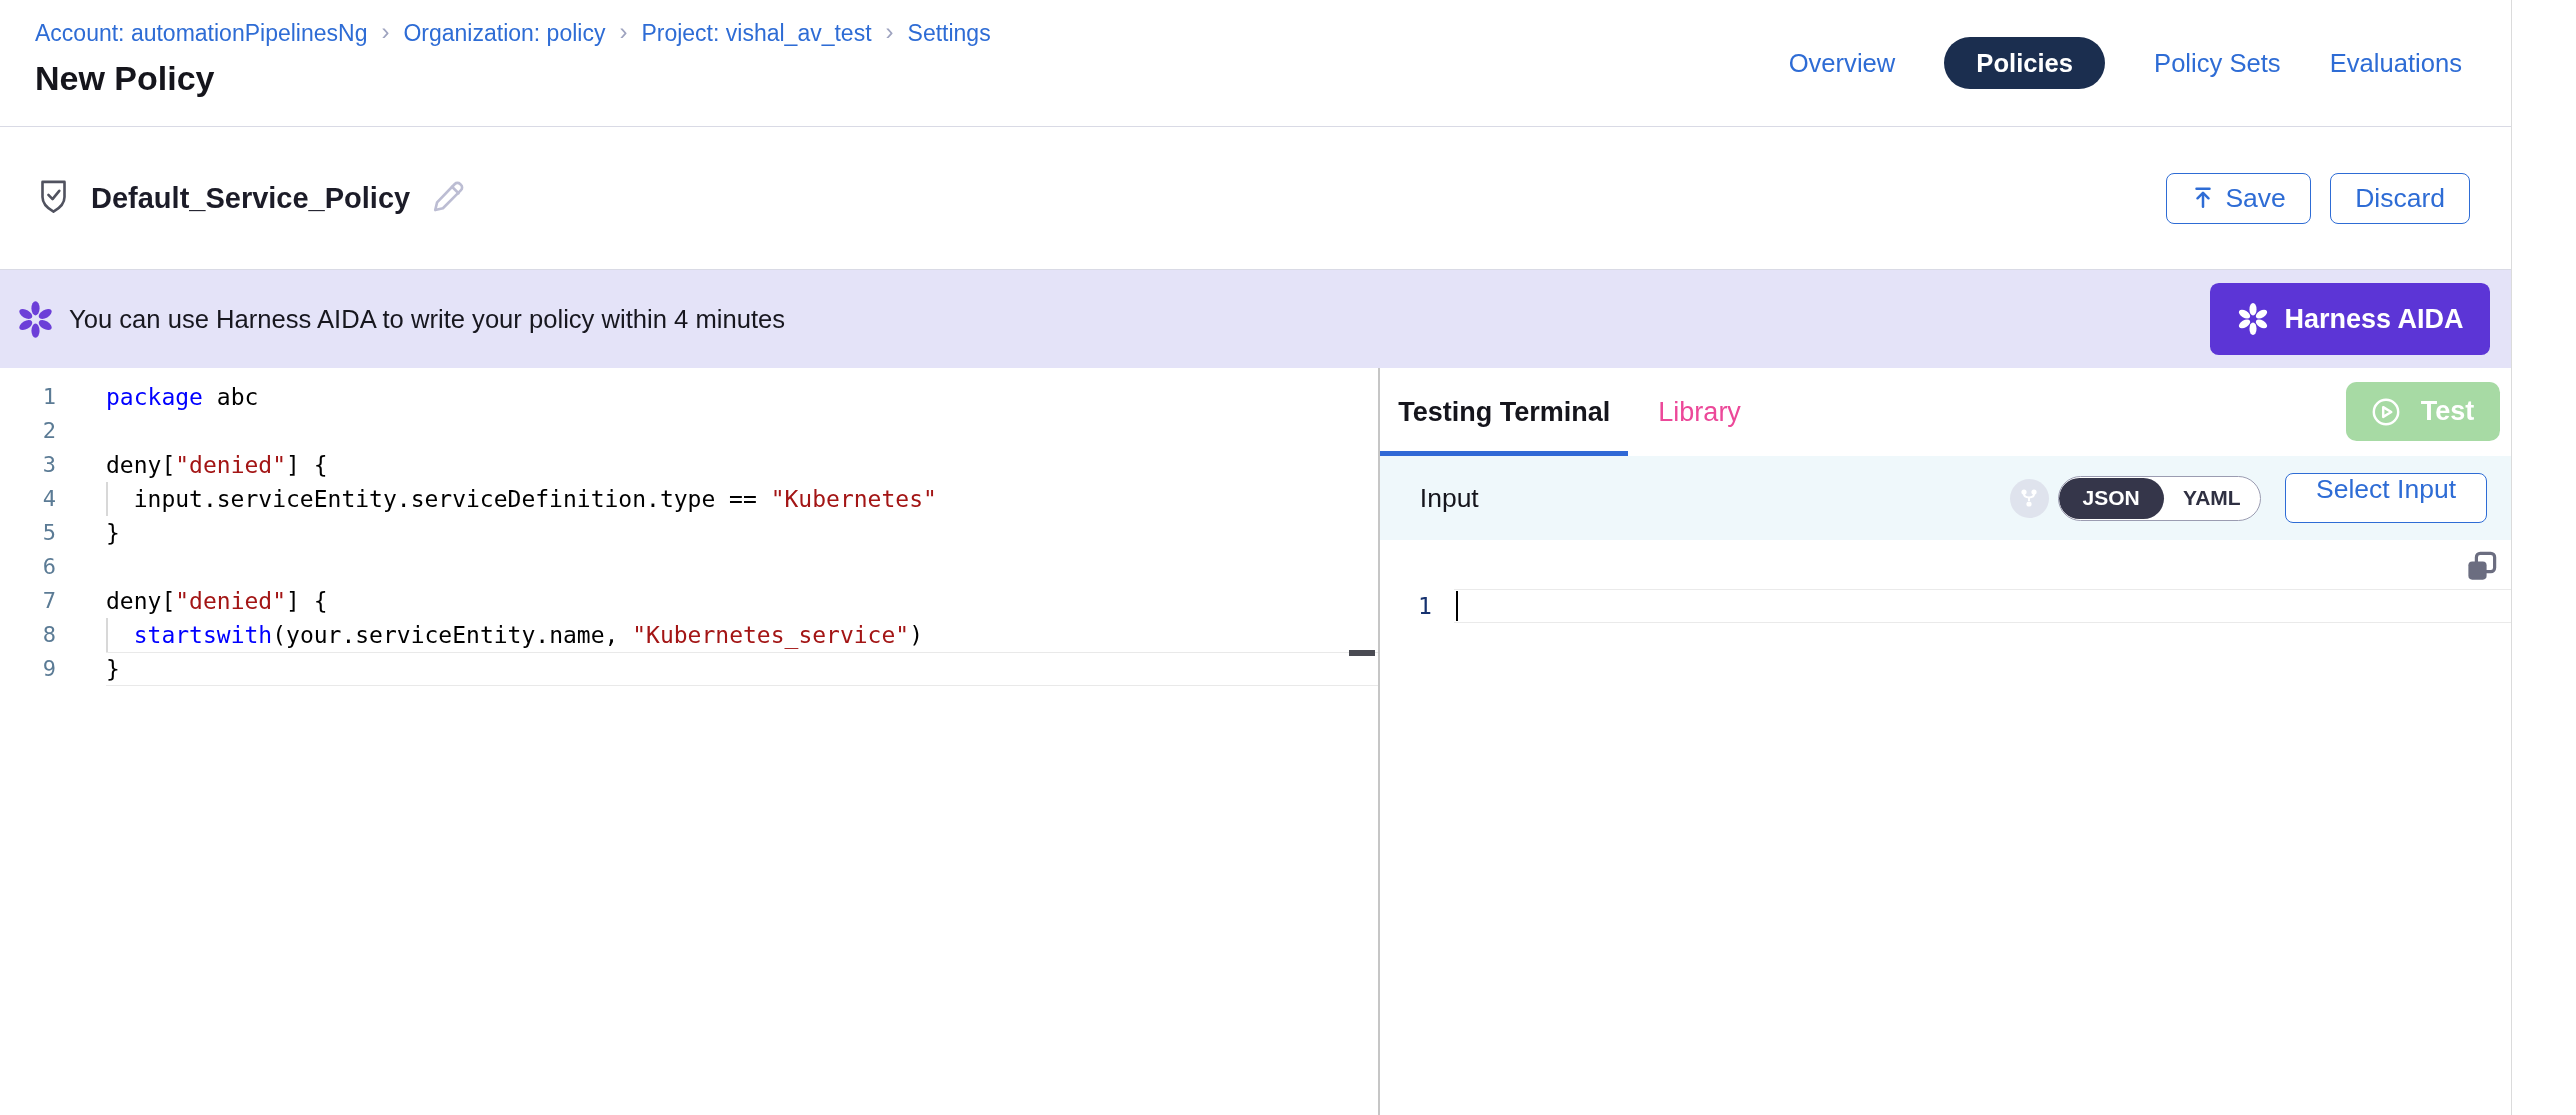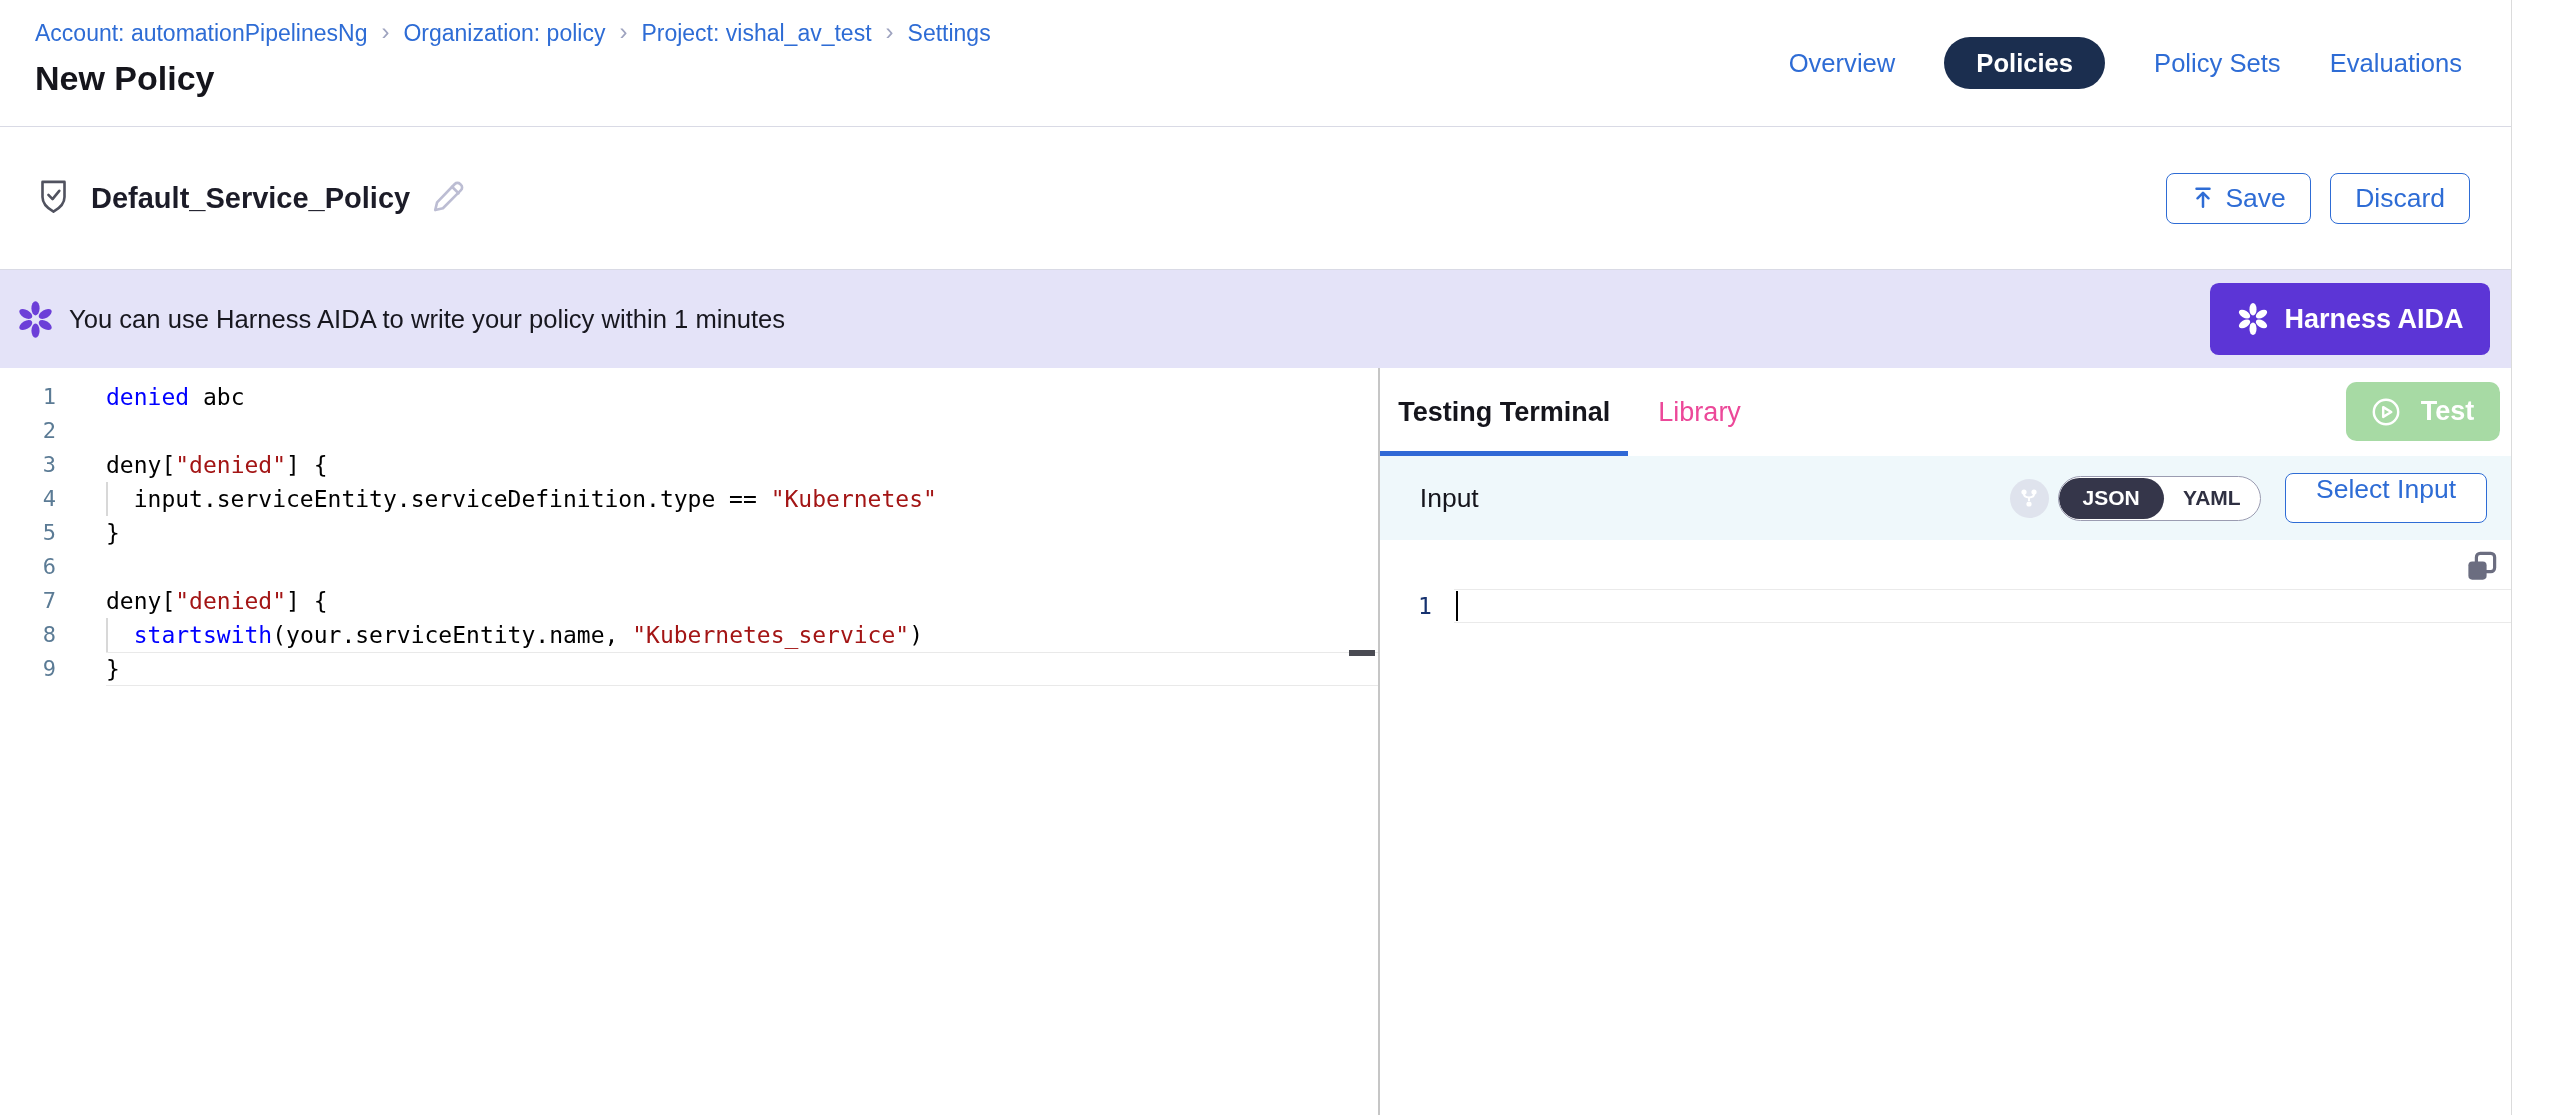--- a/index.html
+++ b/index.html
@@ -153,21 +153,21 @@
           </g>
         <g transform="rotate(240 12 12)">
             <ellipse cx="12" cy="5.1" rx="2.5" ry="4.4"></ellipse>
           </g>
         <g transform="rotate(300 12 12)">
             <ellipse cx="12" cy="5.1" rx="2.5" ry="4.4"></ellipse>
           </g>
         <circle cx="12" cy="12" r="2.2" fill="#E4E3F8"></circle>
       </svg>
     </span>
-    <span class="aida-msg">You can use Harness AIDA to write your policy within 1 minutes</span>
+    <span class="aida-msg">You can use Harness AIDA to write your policy within 4 minutes</span>
     <button class="aida-btn">
       <span style="display:flex;">
         <svg width="34" height="34" viewBox="0 0 24 24" fill="#FFFFFF">
           <g>
               <ellipse cx="12" cy="5.1" rx="2.5" ry="4.4"></ellipse>
             </g>
           <g transform="rotate(60 12 12)">
               <ellipse cx="12" cy="5.1" rx="2.5" ry="4.4"></ellipse>
             </g>
           <g transform="rotate(120 12 12)">
@@ -188,21 +188,21 @@
       <span>Harness AIDA</span>
     </button>
   </section>
 
   <main class="main">
 
     <div class="code-editor">
       <div>
           <div class="code-row">
             <div class="ln">1</div>
-            <div class="code"><span class="kw">denied</span><span class="pl"> abc</span></div>
+            <div class="code"><span class="kw">package</span><span class="pl"> abc</span></div>
           </div>
           <div class="code-row">
             <div class="ln">2</div>
             <div class="code"></div>
           </div>
           <div class="code-row">
             <div class="ln">3</div>
             <div class="code"><span class="pl">deny[</span><span class="str">"denied"</span><span class="pl">] {</span></div>
           </div>
           <div class="code-row indent">

